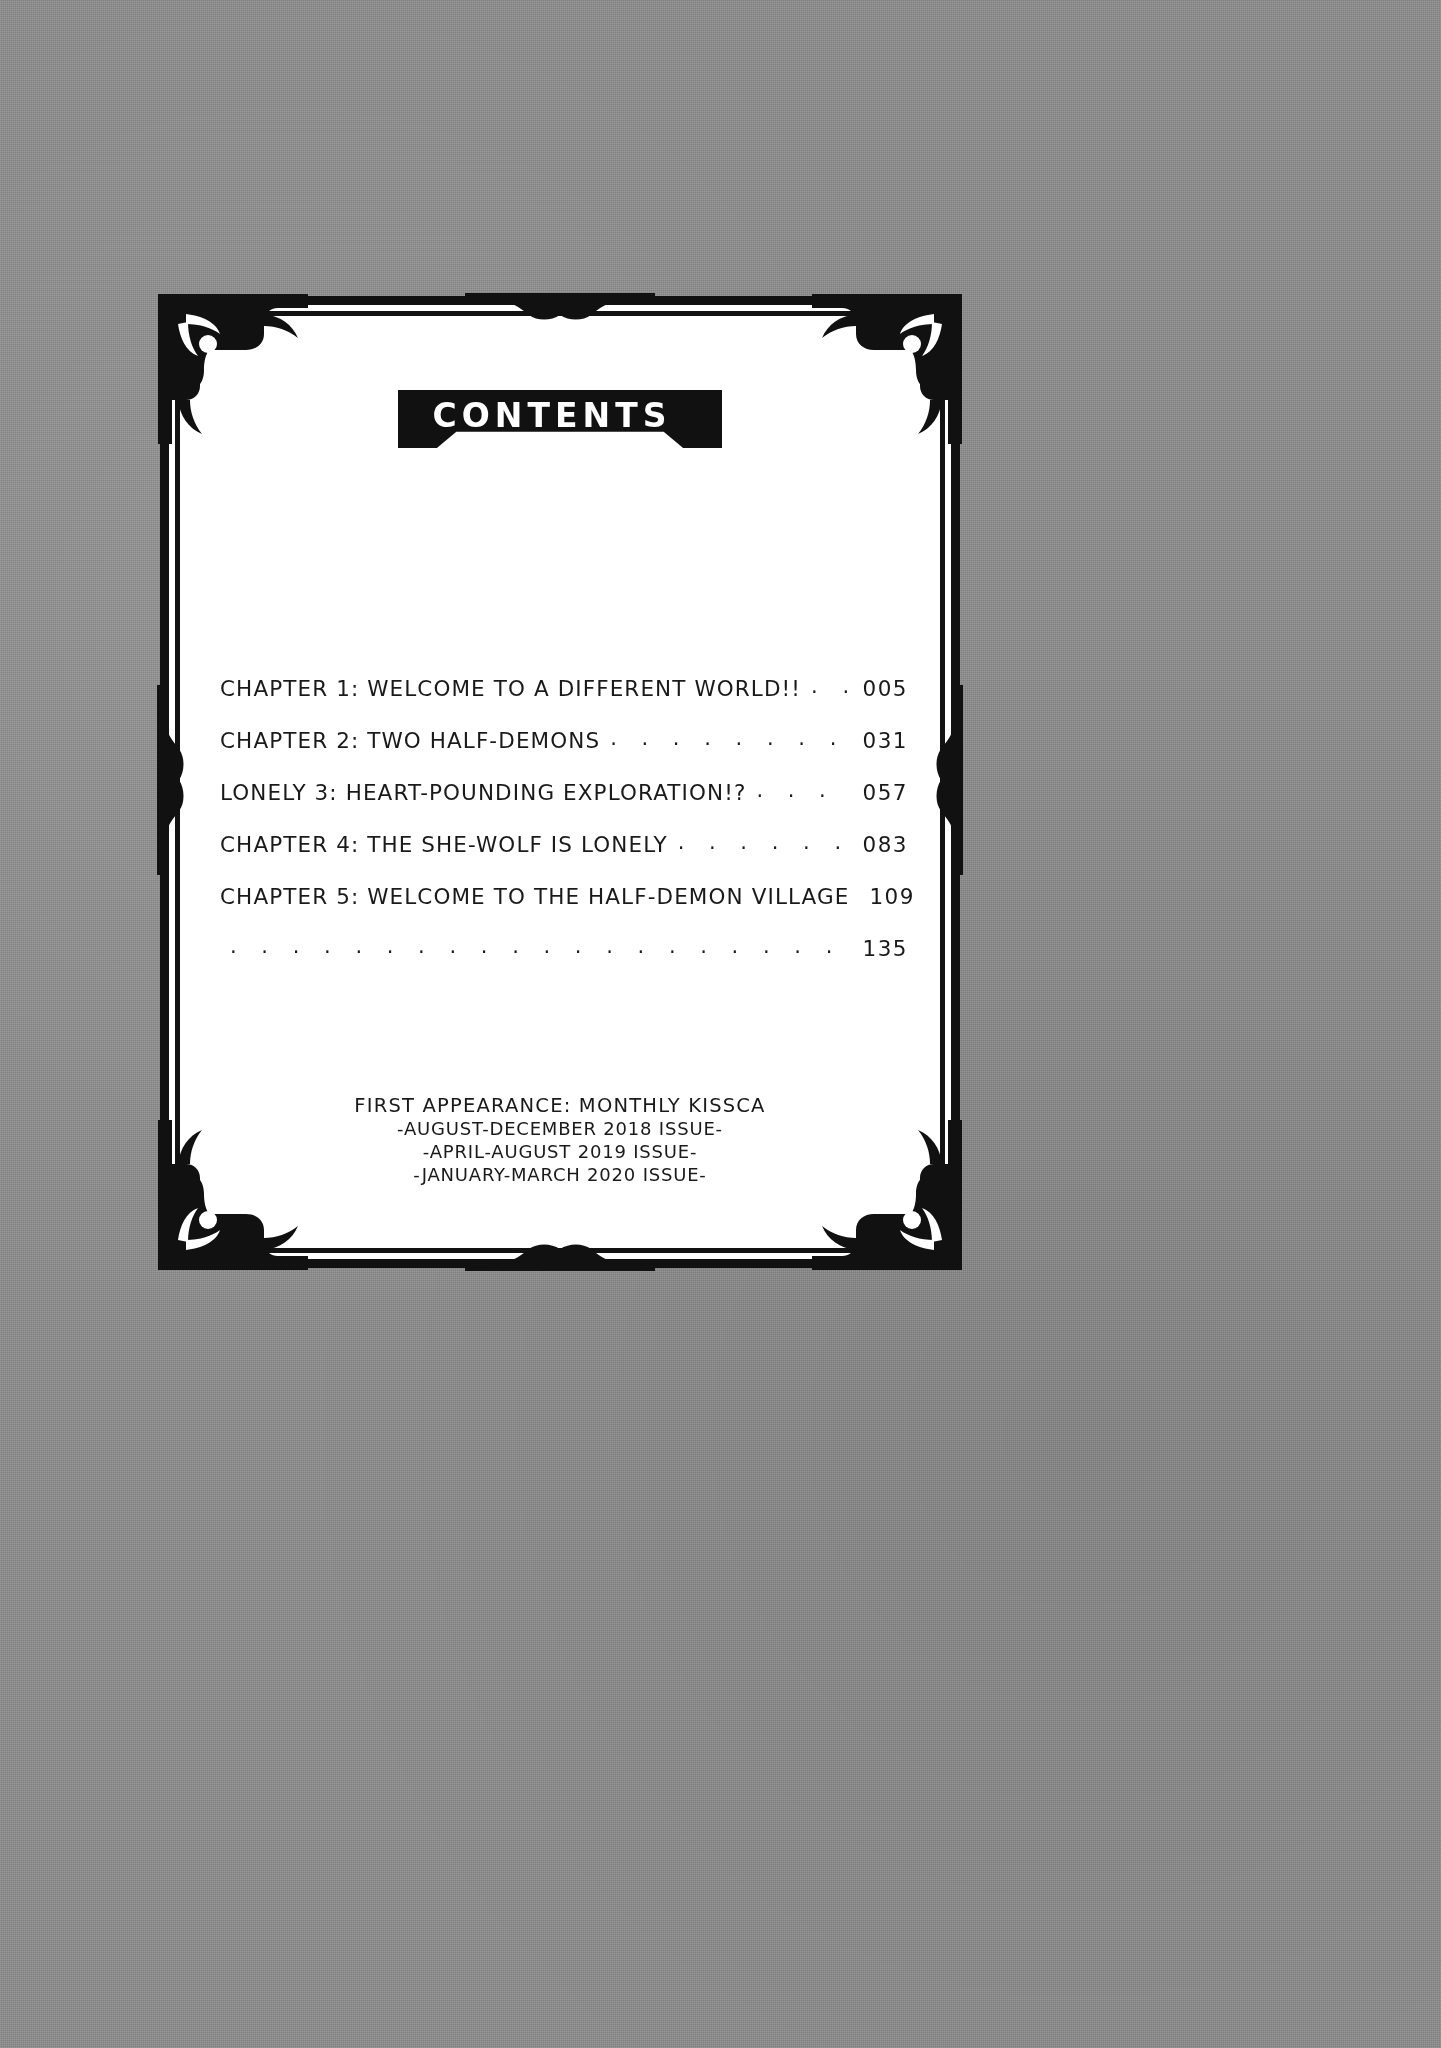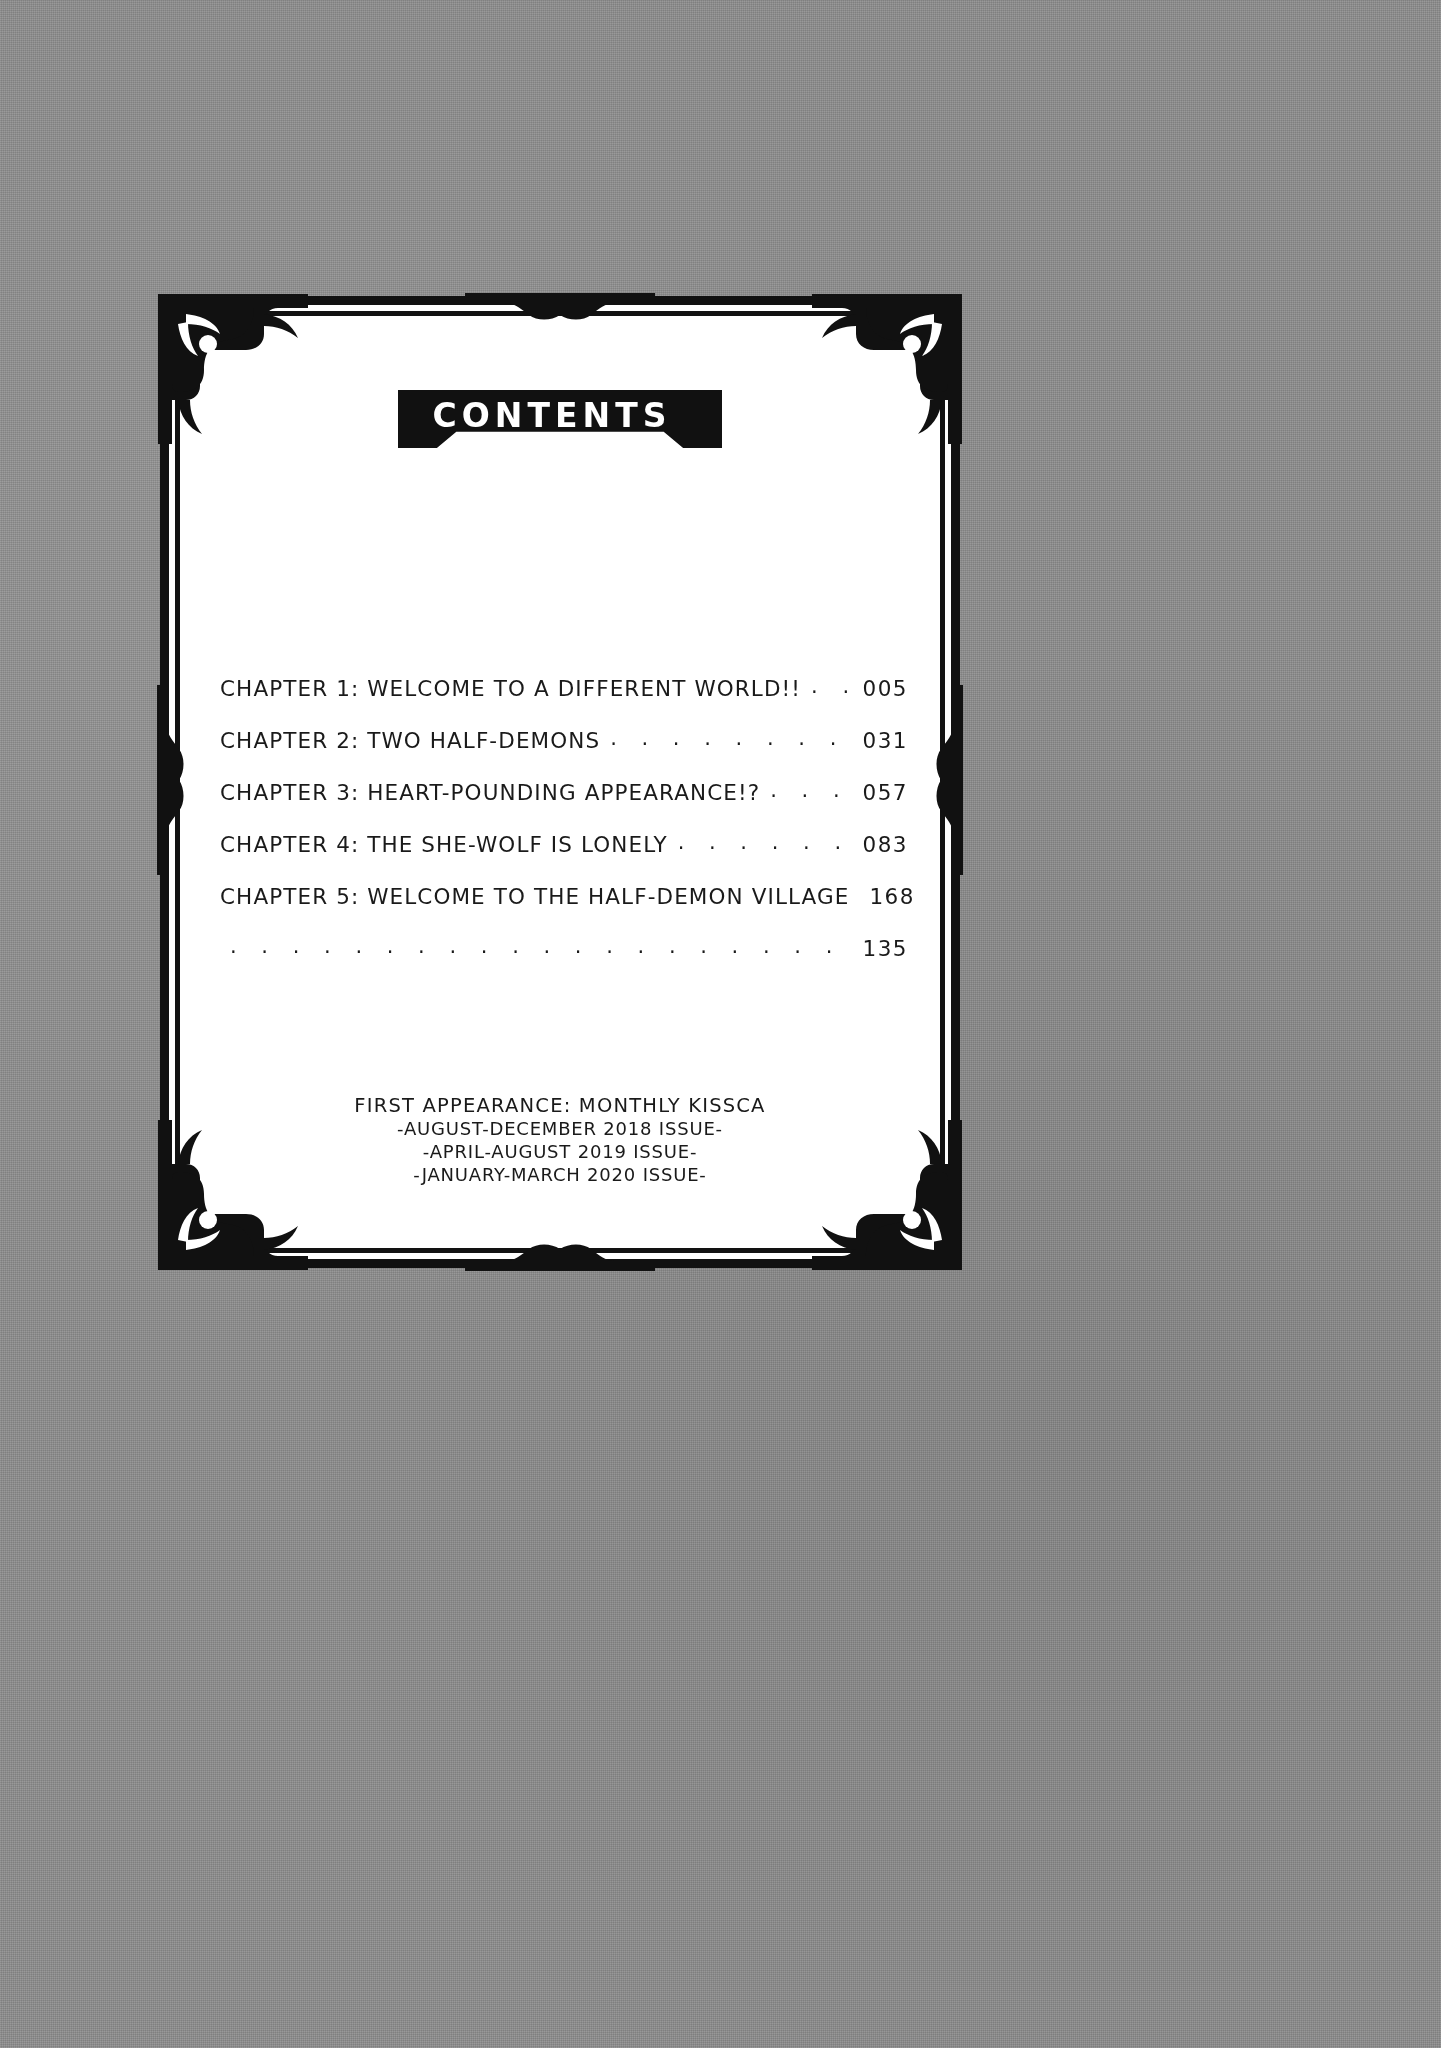--- a/index.html
+++ b/index.html
@@ -184,35 +184,35 @@
         <span class="toc-page">005</span>
       </div>
 
       <div class="toc-row">
         <span class="toc-title">CHAPTER 2: TWO HALF-DEMONS</span>
         <span class="toc-dots">. . . . . . . . . . . . . . . . . . . . . . . . . . . . . . . . . . . . . . . . . .</span>
         <span class="toc-page">031</span>
       </div>
 
       <div class="toc-row">
-        <span class="toc-title">CHAPTER 3: HEART-POUNDING APPEARANCE!?</span>
+        <span class="toc-title">LONELY 3: HEART-POUNDING EXPLORATION!?</span>
         <span class="toc-dots">. . . . . . . . . . . . . . . . . . . . . . . . . . . . . . . . . . . . . . . . . .</span>
         <span class="toc-page">057</span>
       </div>
 
       <div class="toc-row">
         <span class="toc-title">CHAPTER 4: THE SHE-WOLF IS LONELY</span>
         <span class="toc-dots">. . . . . . . . . . . . . . . . . . . . . . . . . . . . . . . . . . . . . . . . . .</span>
         <span class="toc-page">083</span>
       </div>
 
       <div class="toc-row">
         <span class="toc-title">CHAPTER 5: WELCOME TO THE HALF-DEMON VILLAGE</span>
         <span class="toc-dots">. . . . . . . . . . . . . . . . . . . . . . . . . . . . . . . . . . . . . . . . . .</span>
-        <span class="toc-page">168</span>
+        <span class="toc-page">109</span>
       </div>
 
       <div class="toc-row">
         <span class="toc-dots">. . . . . . . . . . . . . . . . . . . . . . . . . . . . . . . . . . . . . . . . . .</span>
         <span class="toc-page">135</span>
       </div>
 
     </div>
 
     <div class="footer">

